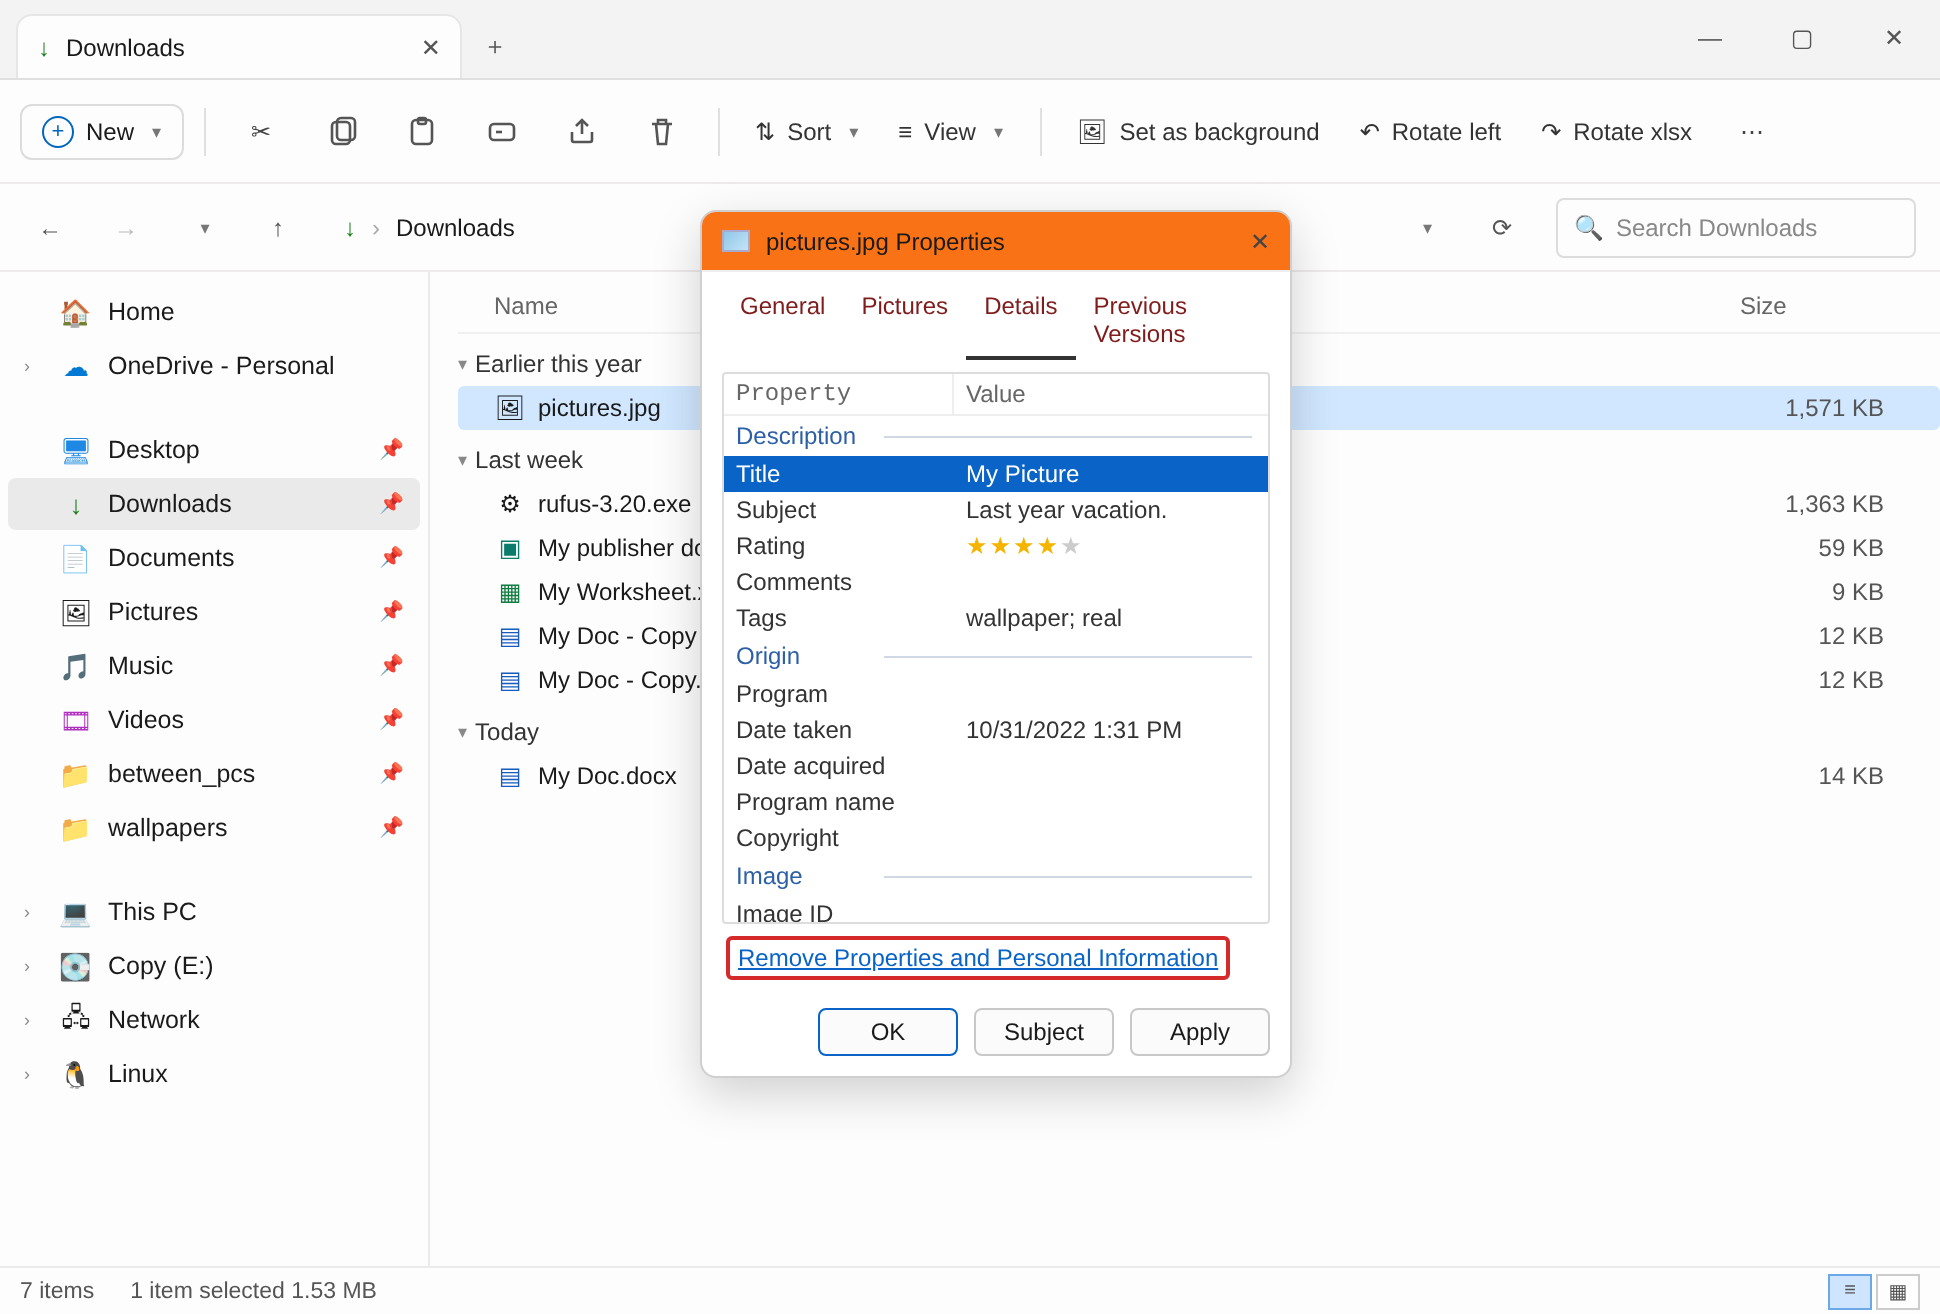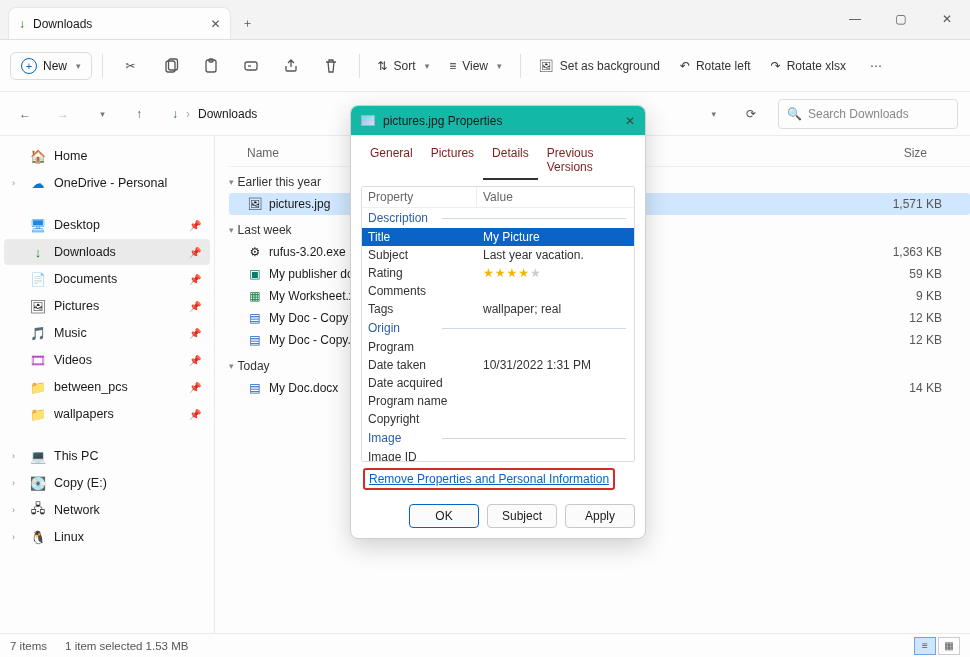--- a/index.html
+++ b/index.html
@@ -36,46 +36,46 @@
   .sb-item{display:flex;align-items:center;gap:8px;padding:5px 8px;border-radius:4px;margin:1px 0;font-size:12.5px;}
   .sb-item.active{background:#eaeaea;}
   .sb-item .pin{margin-left:auto;color:#bbb;font-size:10px;}
   .sb-item .exp{width:10px;color:#888;font-size:9px;}
   .sb-ico{width:16px;height:16px;display:flex;align-items:center;justify-content:center;font-size:13px;}
   .sb-gap{height:14px;}
   
   .content{ flex:1; position:relative; padding:6px 0 0 14px;}
   .col-head{display:flex; color:#666; font-size:12px; padding:4px 0 6px 18px; border-bottom:1px solid #f0f0f0;}
   .col-name{width:280px;}
-  .col-size{margin-left:auto;width:100px;text-align:right;padding-right:43px;}
+  .col-size{margin-left:auto;width:100px;text-align:left;padding-right:43px;}
   .group-head{display:flex;align-items:center;gap:4px;color:#333;padding:8px 0 4px 0;}
   .group-head .tw{color:#888;font-size:9px;}
   .row{display:flex;align-items:center;padding:3px 0 3px 18px;border-radius:3px;}
   .row.sel{background:#d0e7ff;}
   .row .fico{width:16px;height:16px;margin-right:6px;display:flex;align-items:center;justify-content:center;font-size:12px;}
   .row .fname{width:260px;overflow:hidden;text-overflow:ellipsis;white-space:nowrap;}
   .row .ftype{flex:1;color:#555;}
   .row .fsize{width:100px;text-align:right;padding-right:28px;color:#555;}
   
   .status{position:absolute;bottom:0;left:0;right:0;height:24px;background:#fdfdfd;border-top:1px solid #eceaea;display:flex;align-items:center;padding:0 10px;font-size:11.5px;color:#555;gap:18px;}
   .status .viewbtns{margin-left:auto;display:flex;gap:2px;}
   .status .vb{width:22px;height:18px;border:1px solid #ccc;display:flex;align-items:center;justify-content:center;font-size:10px;}
   .status .vb.active{background:#cfe5ff;border-color:#6aa8e8;}
   
   .shade{position:absolute;top:105px;left:350px;width:296px;height:434px;background:#fff;border:1px solid #cfcfcf;border-radius:8px;box-shadow:0 8px 24px rgba(0,0,0,.18);display:flex;flex-direction:column;overflow:hidden;}
-  .dlg-title{height:30px;display:flex;align-items:center;padding:0 10px;gap:8px;background:#14b8a6;border-bottom:1px solid #eee;justify-content:flex-end;}
+  .dlg-title{height:30px;display:flex;align-items:center;padding:0 10px;gap:8px;background:#f97316;border-bottom:1px solid #eee;justify-content:flex-end;}
   .dlg-title .thumb{width:14px;height:11px;background:linear-gradient(135deg,#8fc7e8,#c4e4f5);border:1px solid #aac;}
   .dlg-close{margin-left:auto;color:#444;}
   .dlg-tabs{display:flex;gap:0;padding:6px 10px 0 10px;font-size:12px;}
   .dlg-tab{padding:4px 9px;color:#7f1d1d;border-bottom:2px solid transparent;}
   .dlg-tab.active{border-bottom:2px solid #333;}
   .props-wrap{flex:1;margin:6px 10px 0 10px;border:1px solid #ddd;border-radius:2px;overflow:hidden;display:flex;flex-direction:column;}
   .props-head{display:flex;color:#666;border-bottom:1px solid #eee;}
   .props-head div{padding:3px 6px;}
-  .ph-prop{width:115px;border-right:1px solid #eee;}
+  .ph-prop{width:115px;border-right:1px solid #eee;font-family:Liberation Mono, monospace;}
   .props-body{flex:1;overflow-y:auto;font-size:12px;}
   .props-body::-webkit-scrollbar{width:12px;}
   .props-body::-webkit-scrollbar-thumb{background:#ccc;border-radius:6px;}
   .p-section{color:#2c5fa5;padding:3px 6px;font-size:12px;position:relative;}
   .p-section::after{content:"";position:absolute;left:80px;right:8px;top:50%;height:1px;background:#d0d8e4;}
   .p-row{display:flex;}
   .p-row .k{width:115px;padding:2px 6px;color:#333;}
   .p-row .v{flex:1;padding:2px 6px;color:#333;}
   .p-row.sel{background:#0a64c7;color:#fff;}
   .p-row.sel .k,.p-row.sel .v{color:#fff;}

